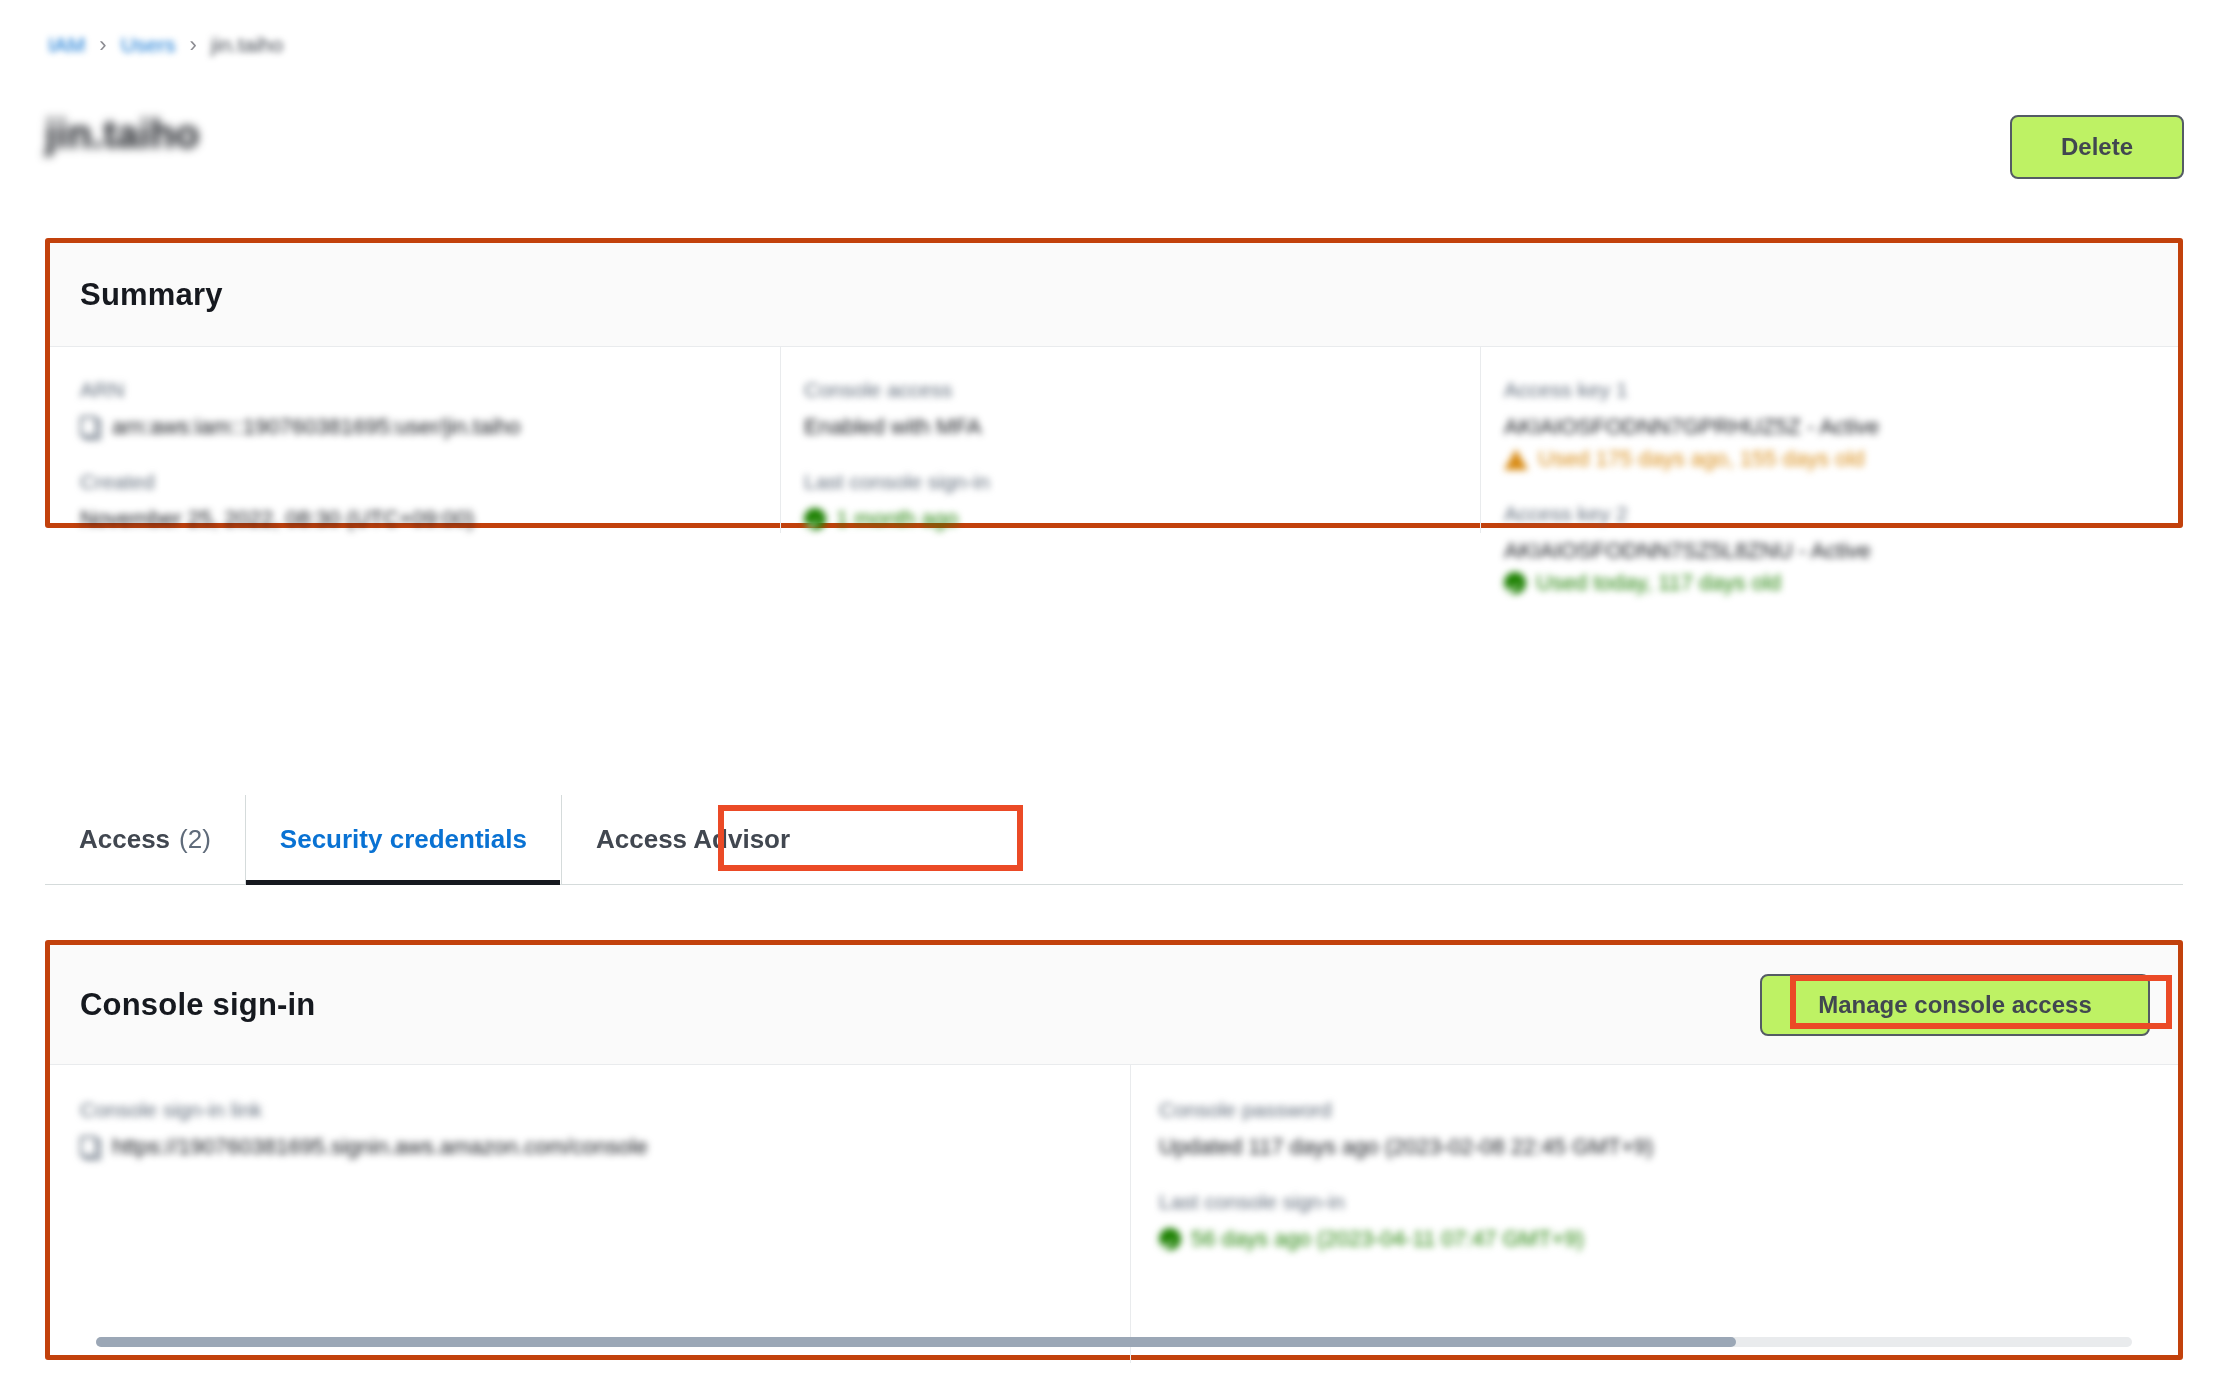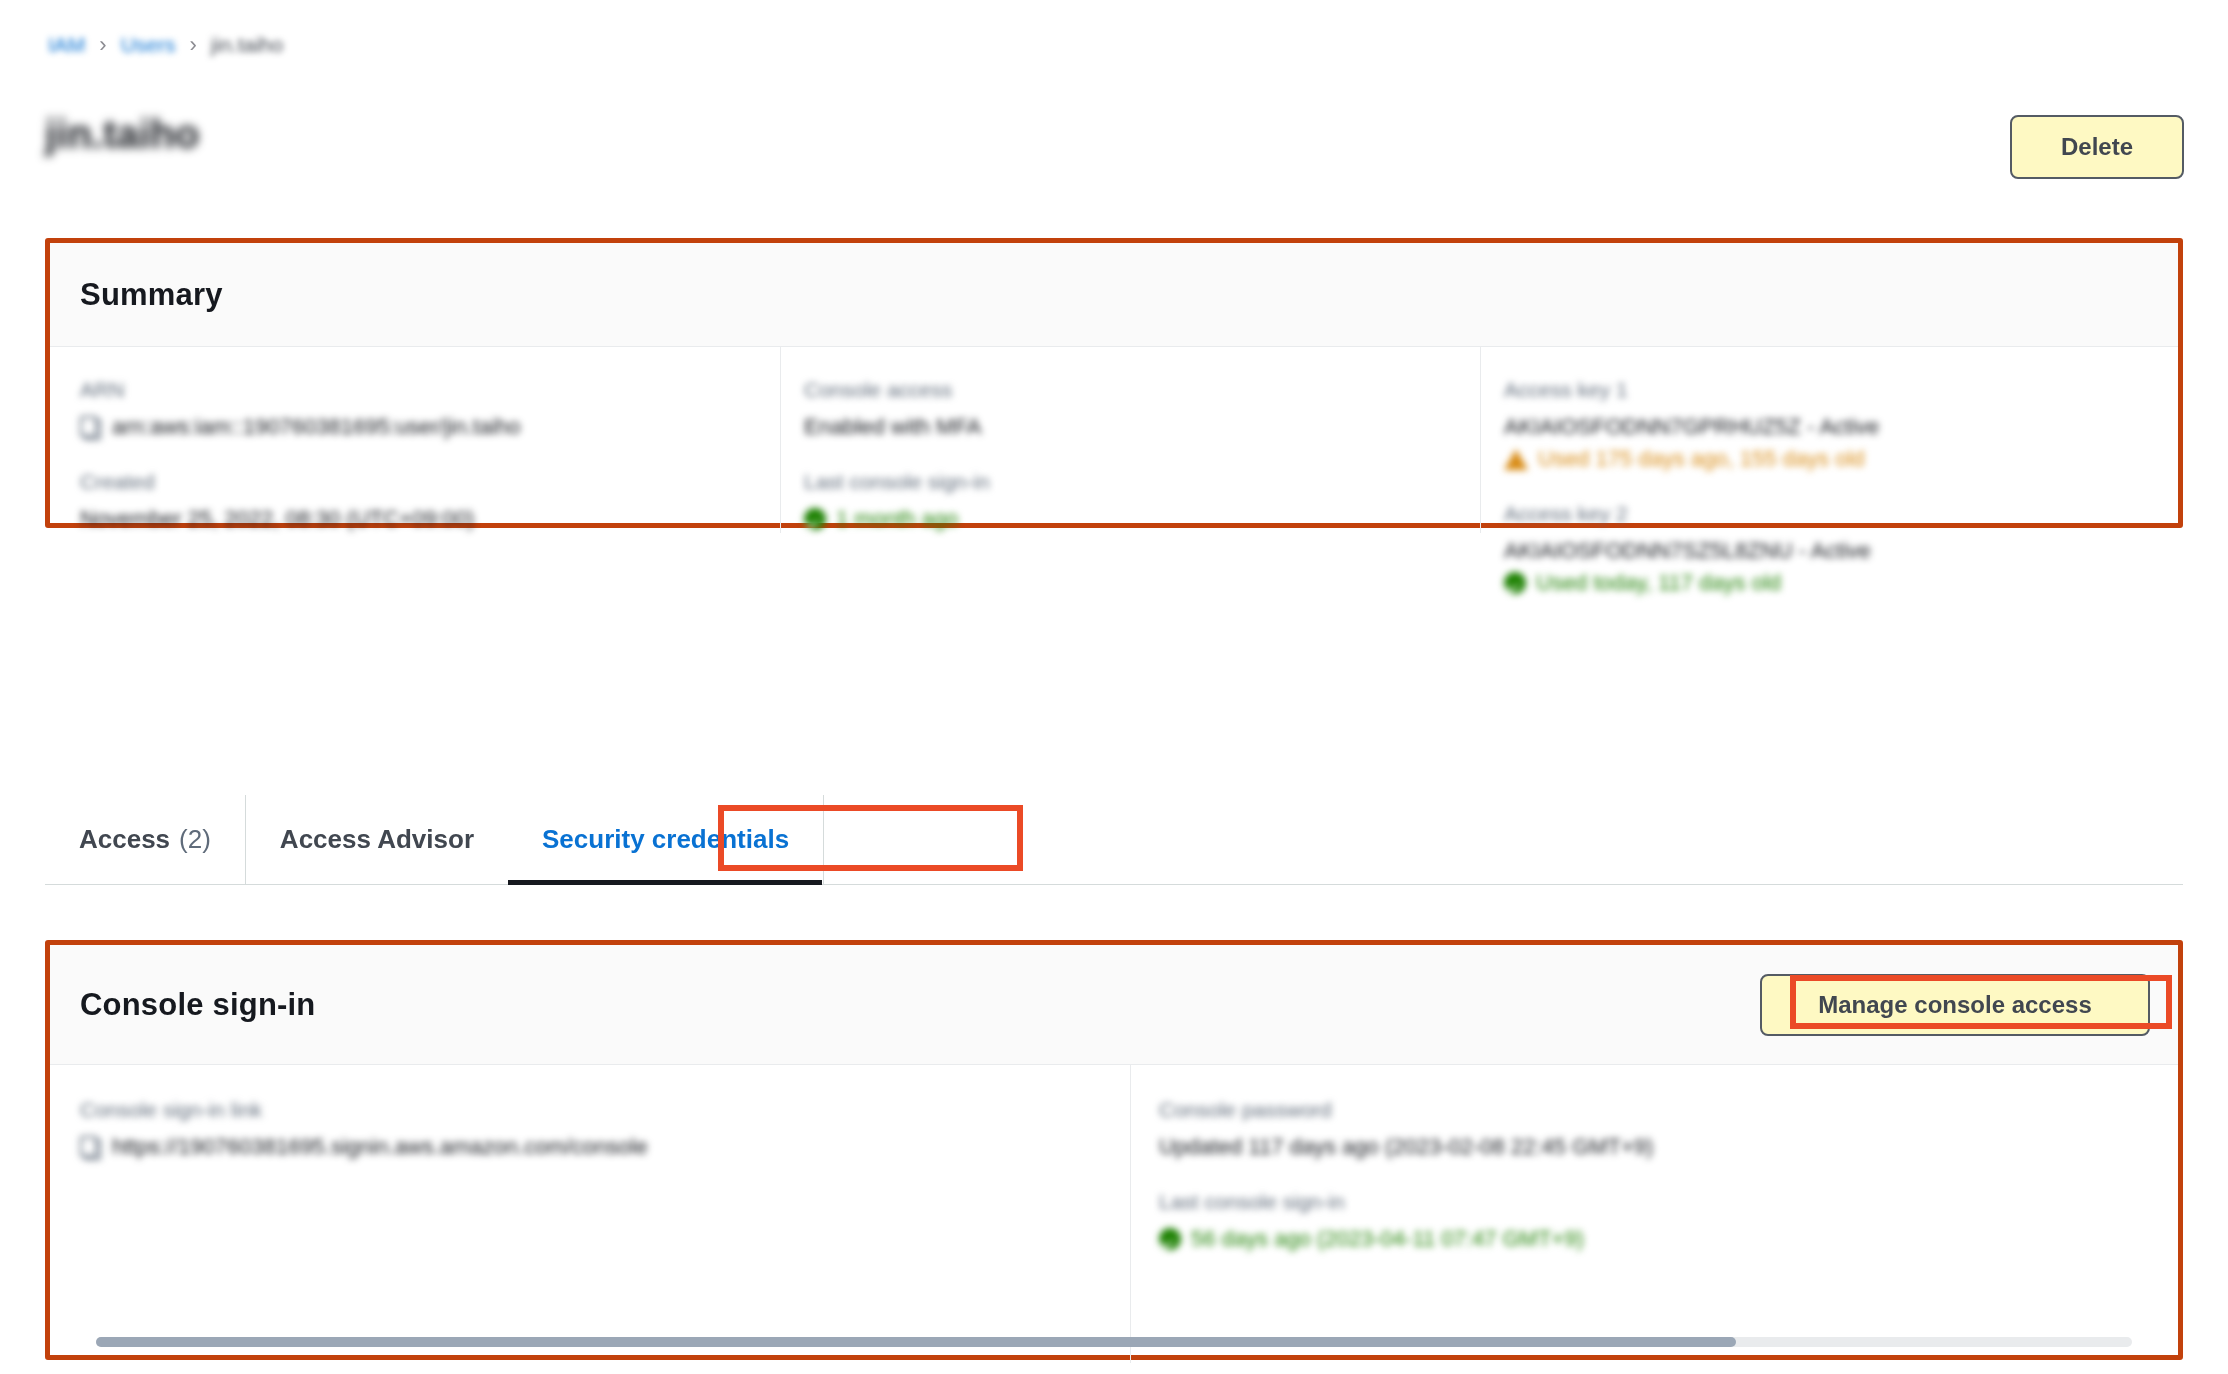--- a/index.html
+++ b/index.html
@@ -29,21 +29,21 @@
   .page-title {
     position: absolute; left: 45px; top: 112px;
     font-size: 40px; font-weight: 700; color: #16191f;
     letter-spacing: .1px;
   }
 
   
   .btn {
     display: inline-flex; align-items: center; justify-content: center;
     border: 2px solid #545b64; border-radius: 8px;
-    background: #fef9c3; color: #414750;
+    background: #bef264; color: #414750;
     font-weight: 700; cursor: pointer;
     font-family: "Liberation Sans", sans-serif;
   }
   .delete-btn {
     position: absolute; right: 44px; top: 115px;
     width: 174px; height: 64px; font-size: 24px;
   }
 
   
   .card {
@@ -244,25 +244,25 @@
       </div>
 
     </div>
   </div>
 
   <div class="tabs">
     <div class="tab">
       <span>Access</span>
       <span class="count">(2)</span>
     </div>
+    <div class="tab active">
+      <span>Security credentials</span>
+    </div>
     <div class="tab last">
       <span>Access Advisor</span>
-    </div>
-    <div class="tab active">
-      <span>Security credentials</span>
     </div>
   </div>
   <div class="annot annot-tab"></div>
 
   <div class="card console-card">
     <div class="card-head">
       <span class="card-title">Console sign-in</span>
       <button class="btn manage-btn">Manage console access</button>
     </div>
     <div class="console-body">

